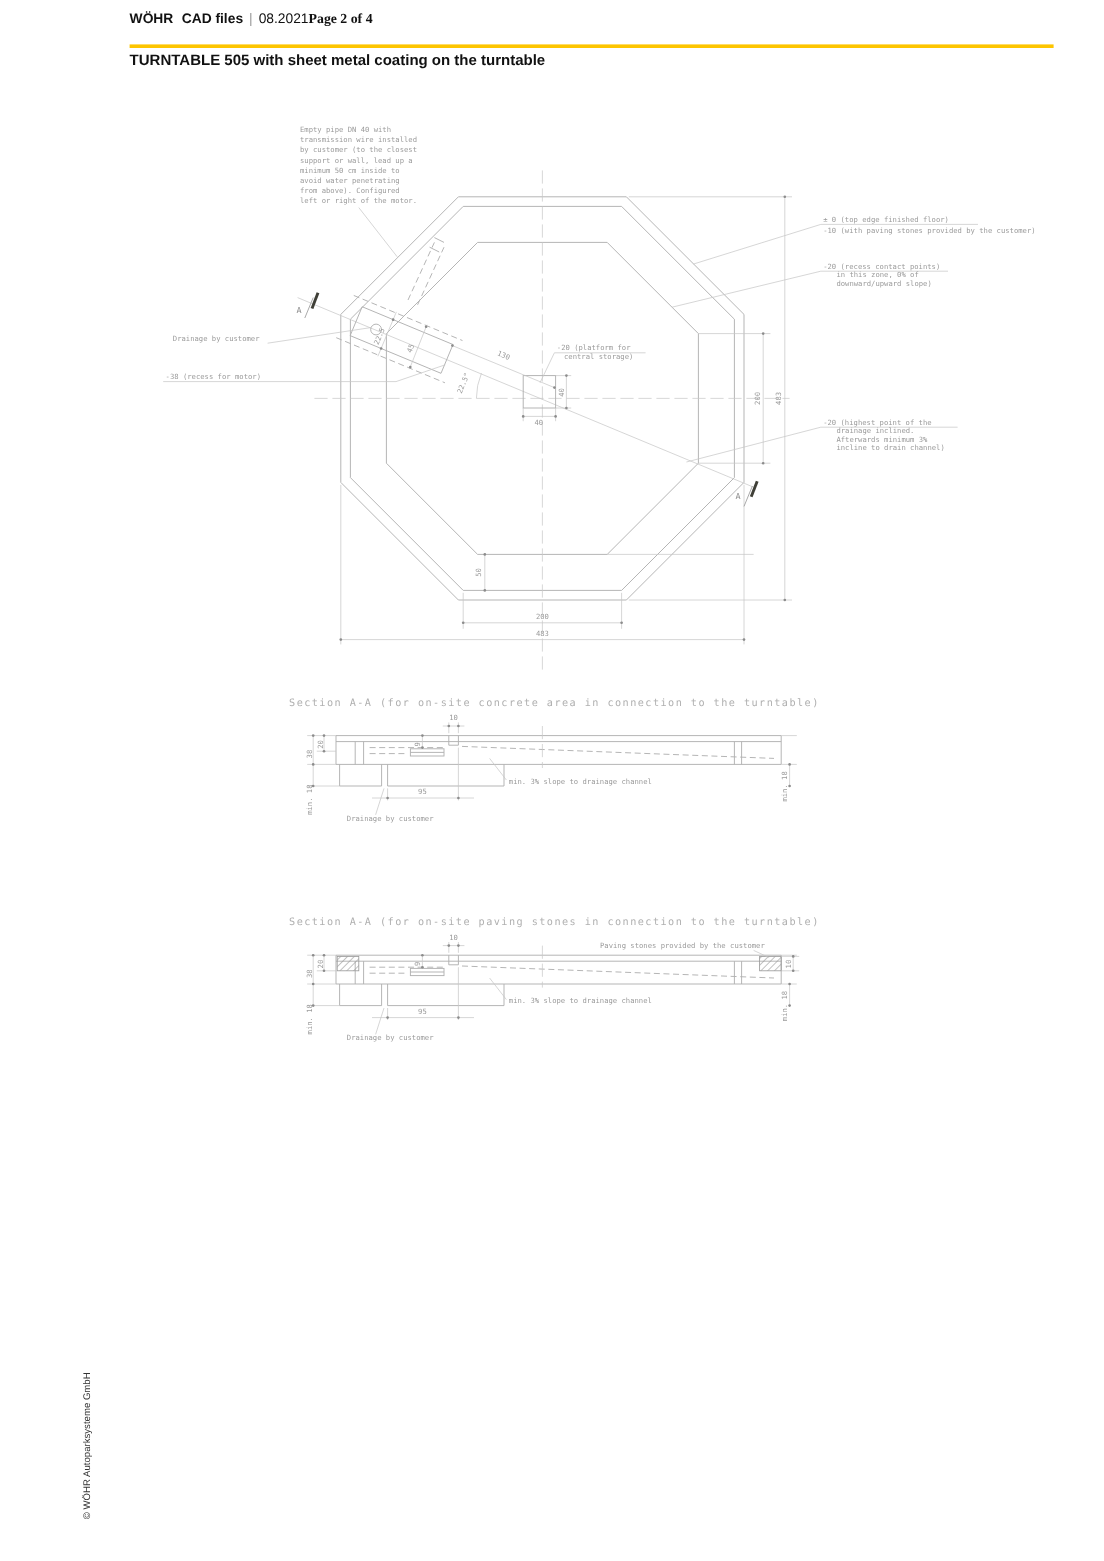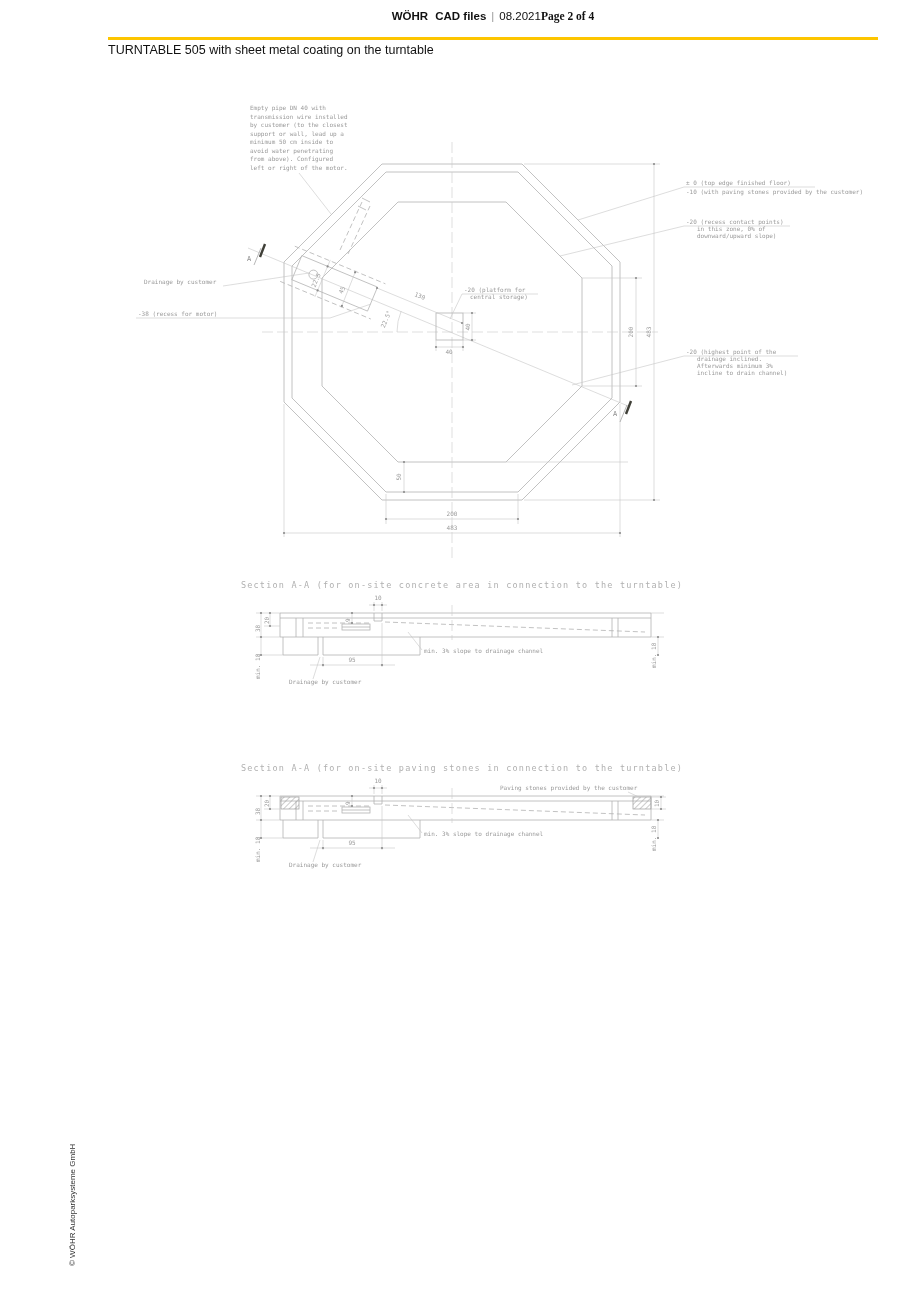--- a/index.html
+++ b/index.html
@@ -3,35 +3,35 @@
 <meta charset="utf-8">
 <style>
   html,body{margin:0;padding:0;}
   body{
     width:920px;height:1301px;position:relative;background:#ffffff;
     font-family:"Liberation Sans", sans-serif;color:#111;
     overflow:hidden;
   }
   .header{
     position:absolute;left:108px;top:10px;width:770px;
-    display:flex;justify-content:center;align-items:baseline;
+    display:flex;justify-content:flex-start;align-items:baseline;
     font-size:11.5px;
   }
   .header .brand{font-weight:bold;}
   .header .doc{font-weight:bold;margin-left:7px;}
   .header .sep{color:#999;font-weight:300;margin:0 5px;}
   .header .date{font-weight:normal;}
   .header .page{font-weight:bold;font-family:Liberation Serif, serif;}
   .rule{
     position:absolute;left:108px;top:37px;width:770px;height:3px;
     background:#FDC500;
   }
   .title{
     position:absolute;left:108px;top:43px;width:770px;
-    font-size:12.5px;font-weight:normal;
+    font-size:12.5px;font-weight:bold;
   }
   .footer{
     position:absolute;left:68px;top:1266px;
     transform:rotate(-90deg);transform-origin:0 0;
     font-size:8px;color:#333;white-space:nowrap;width:max-content;
   }
   svg.drawing{position:absolute;left:0;top:0;}
   svg text{
     font-family:"DejaVu Sans Mono", monospace;
     font-size:6px;fill:#9a9a9a;

